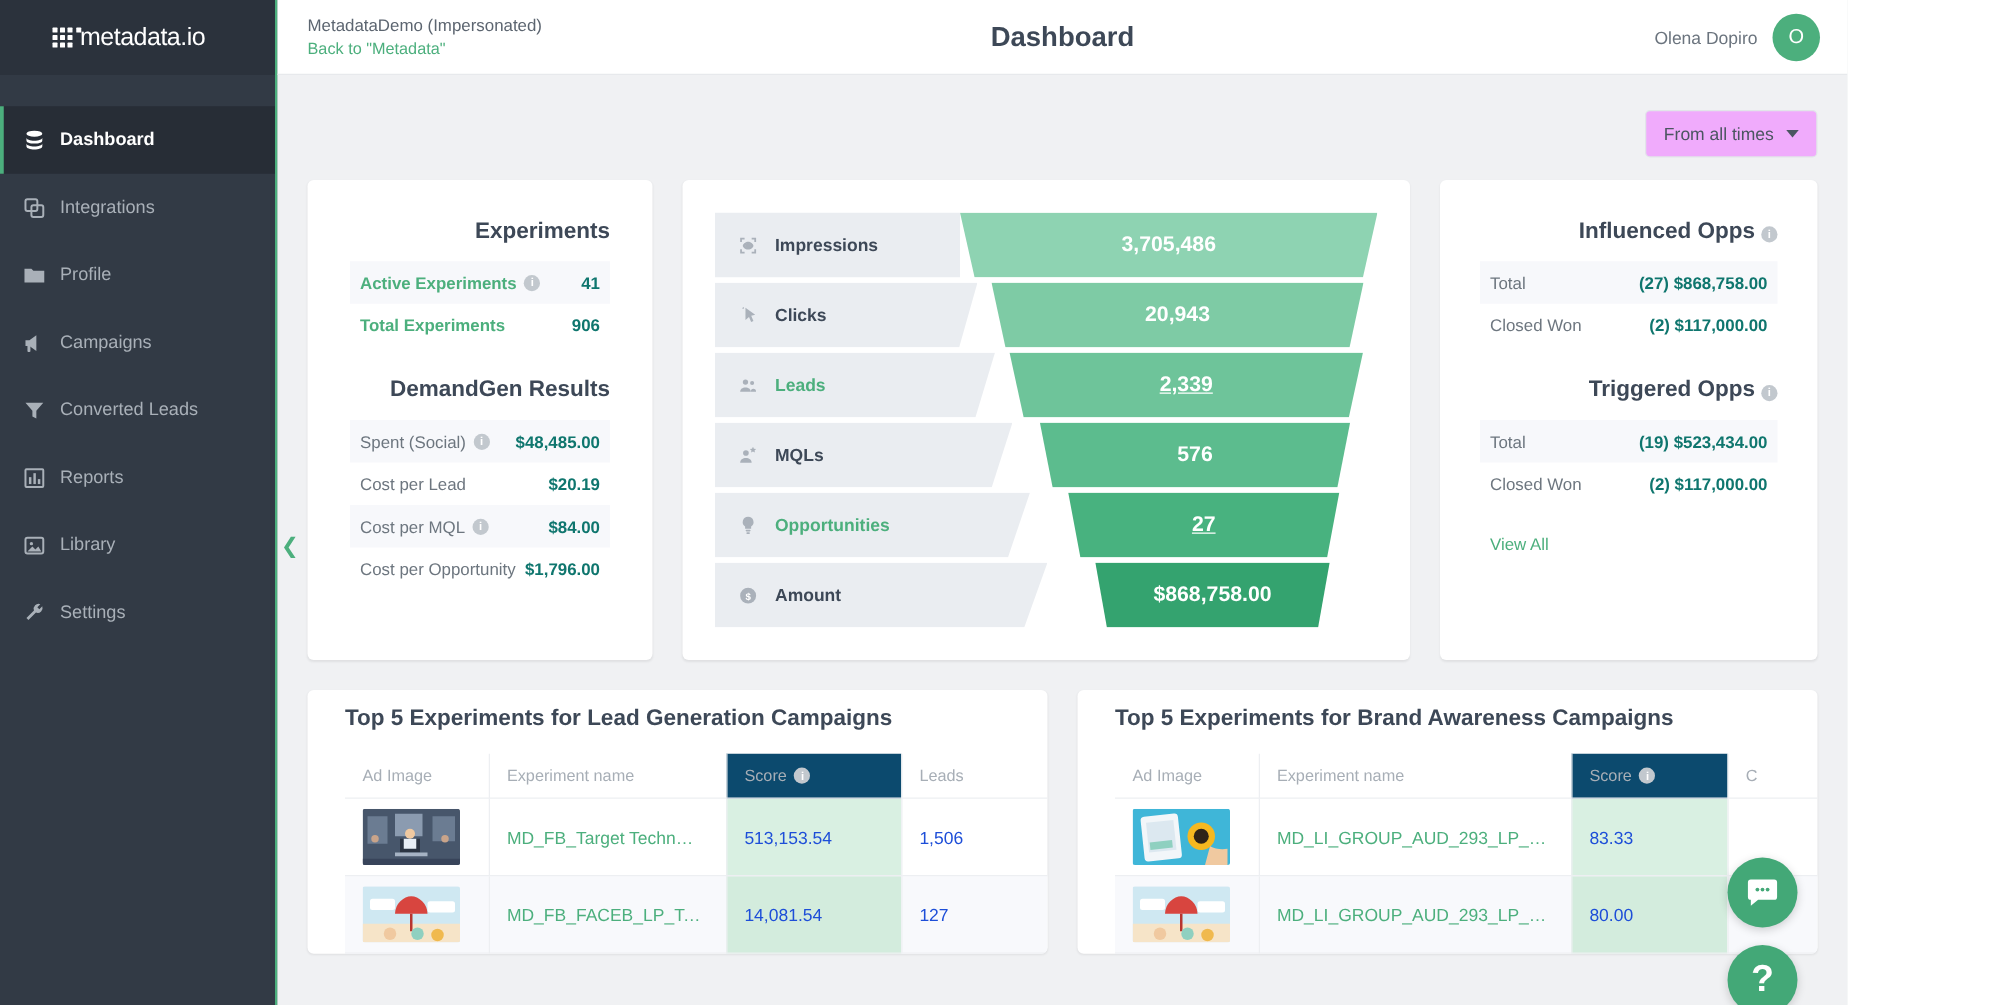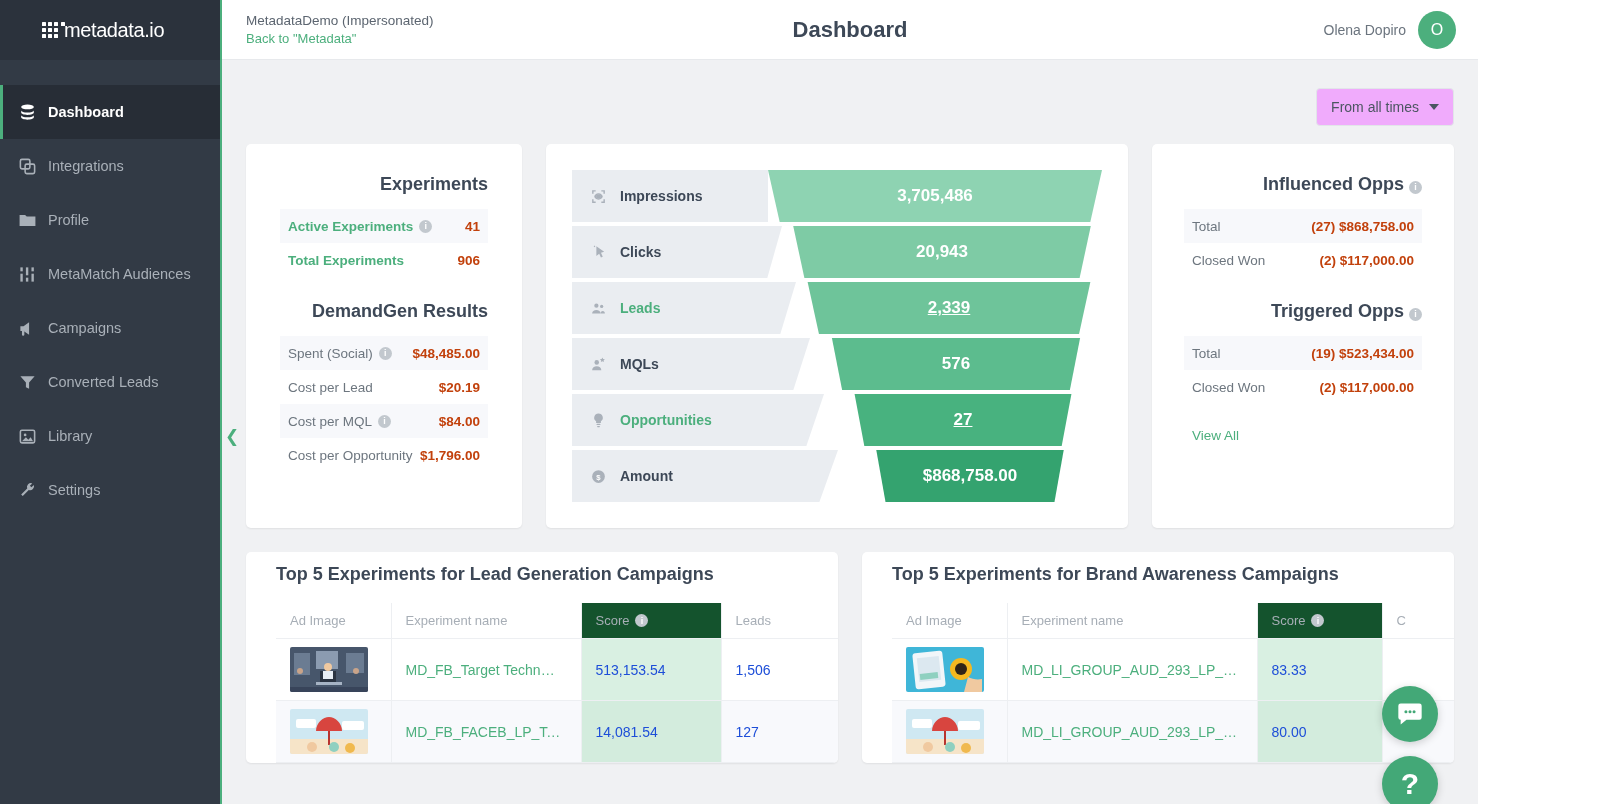--- a/index.html
+++ b/index.html
@@ -68,21 +68,21 @@
   .card { background: #ffffff; border-radius: 5px; box-shadow: 0 1px 2px rgba(0,0,0,0.07); }
   .card-exp { width: 276px; padding: 30px 34px; }
   .card-funnel { flex: 1; padding: 26px 26px 26px 26px; }
   .card-opps { width: 302px; padding: 30px 32px; }
 
   .sec-title { font-size: 18px; font-weight: bold; color: #3d4857; margin-bottom: 14px; text-align: right; }
   .kv { display: flex; align-items: center; justify-content: space-between; height: 34px; padding: 0 8px; font-size: 13.5px; }
   .kv.alt { background: #f7f8fb; }
   .kv .k { color: #6d767f; display: flex; align-items: center; gap: 6px; }
   .kv .k.green { color: #4caf7d; font-weight: bold; }
-  .kv .v { color: #c2410c; font-weight: bold; }
+  .kv .v { color: #0f766e; font-weight: bold; }
   .info-i { width: 13px; height: 13px; border-radius: 50%; background: #c2c8ce; color: #fff;
             font-size: 9px; font-weight: bold; display: inline-flex; align-items: center; justify-content: center; cursor: pointer; font-style: normal;}
   .gap-lg { height: 24px; }
   .view-all { color: #4caf7d; font-size: 13.5px; margin-top: 24px; padding-left: 8px; cursor: pointer; display: inline-block;}
 
   
   .funnel { display: flex; flex-direction: column; gap: 4px; text-align: right; }
   .f-row { display: flex; height: 52px; }
   .f-label {
     background: #eaedf1; display: flex; align-items: center; gap: 13px; padding-left: 18px;
@@ -94,21 +94,21 @@
   .f-bar span { position: relative; z-index: 2; color: #ffffff; font-size: 17px; font-weight: bold; }
   .f-bar span.underline { text-decoration: underline; cursor: pointer; }
   .f-bar::before { content: ""; position: absolute; inset: 0; background: var(--c); clip-path: var(--clip); }
 
   
   .row2 { display: flex; gap: 24px; margin-top: 24px; }
   .tbl-card { flex: 1; background: #fff; border-radius: 5px; box-shadow: 0 1px 2px rgba(0,0,0,0.07); padding: 12px 30px 0 30px; overflow: hidden; }
   .tbl-title { font-size: 18px; font-weight: bold; color: #3d4857; margin-bottom: 18px; }
   table { border-collapse: collapse; width: 100%; table-layout: fixed; }
   th { font-size: 13px; color: #a7aeb6; font-weight: normal; text-align: left; padding: 10px 14px; border-right: 1px solid #edeff2; border-bottom: 1px solid #edeff2; }
-  th.score-col { background: #14532d; }
+  th.score-col { background: #0c4a6e; }
   td { padding: 8px 14px; font-size: 14px; color: #1d4ed8; border-right: 1px solid #edeff2; border-bottom: 1px solid #edeff2; vertical-align: middle; }
   tr.alt td { background: #f8f9fc; }
   td.score { background: #d9f0e2; font-weight: normal; }
   tr.alt td.score { background: #d3ecdd; }
   td.name { color: #4caf7d; cursor: pointer; white-space: nowrap; overflow: hidden; text-overflow: ellipsis; }
   .thumb { width: 78px; height: 45px; border-radius: 2px; overflow: hidden; display: block; }
   .th-inline { display: inline-flex; align-items: center; gap: 6px; }
 
   
   .fab { position: absolute; right: 40px; width: 56px; height: 56px; border-radius: 50%;
@@ -165,46 +165,44 @@
         <span class="nav-ico">
           <svg width="19" height="19" viewBox="0 0 24 24">
               <path d="M2 5h7l2 2h11v12H2z"></path>
             </svg>
         </span>
         <span>Profile</span>
       </div>
       <div class="nav-item">
         <span class="nav-ico">
           <svg width="19" height="19" viewBox="0 0 24 24">
-              <rect x="3" y="3" width="3" height="5"></rect>
-              <rect x="3" y="11" width="3" height="10"></rect>
-              <rect x="10" y="3" width="3" height="10"></rect>
-              <rect x="10" y="16" width="3" height="5"></rect>
-              <rect x="17" y="3" width="3" height="5"></rect>
-              <rect x="17" y="11" width="3" height="10"></rect>
-            </svg>
-        </span>
-        <span>MetaMatch Audiences</span>
-      </div>
-      <div class="nav-item">
-        <span class="nav-ico">
-          <svg width="19" height="19" viewBox="0 0 24 24">
               <path d="M3 9v6h4l7 5V4L7 9z"></path>
               <rect x="5" y="14" width="3" height="7" rx="1"></rect>
             </svg>
         </span>
         <span>Campaigns</span>
       </div>
       <div class="nav-item">
         <span class="nav-ico">
           <svg width="19" height="19" viewBox="0 0 24 24">
               <path d="M3 4h18l-7 8v8l-4-2v-6z"></path>
             </svg>
         </span>
         <span>Converted Leads</span>
+      </div>
+      <div class="nav-item">
+        <span class="nav-ico">
+          <svg width="19" height="19" viewBox="0 0 24 24">
+              <rect x="3" y="3" width="18" height="18" rx="1" fill="none" stroke="#a9b0b8" stroke-width="2"></rect>
+              <rect x="6.5" y="11" width="2.5" height="7"></rect>
+              <rect x="11" y="7" width="2.5" height="11"></rect>
+              <rect x="15.5" y="13" width="2.5" height="5"></rect>
+            </svg>
+        </span>
+        <span>Reports</span>
       </div>
       <div class="nav-item">
         <span class="nav-ico">
           <svg width="19" height="19" viewBox="0 0 24 24">
               <rect x="3" y="4" width="18" height="16" rx="2" fill="none" stroke="#a9b0b8" stroke-width="2"></rect>
               <circle cx="9" cy="10" r="1.7"></circle>
               <path d="M5 18l5-5 3 3 3-3 3 5z"></path>
             </svg>
         </span>
         <span>Library</span>

